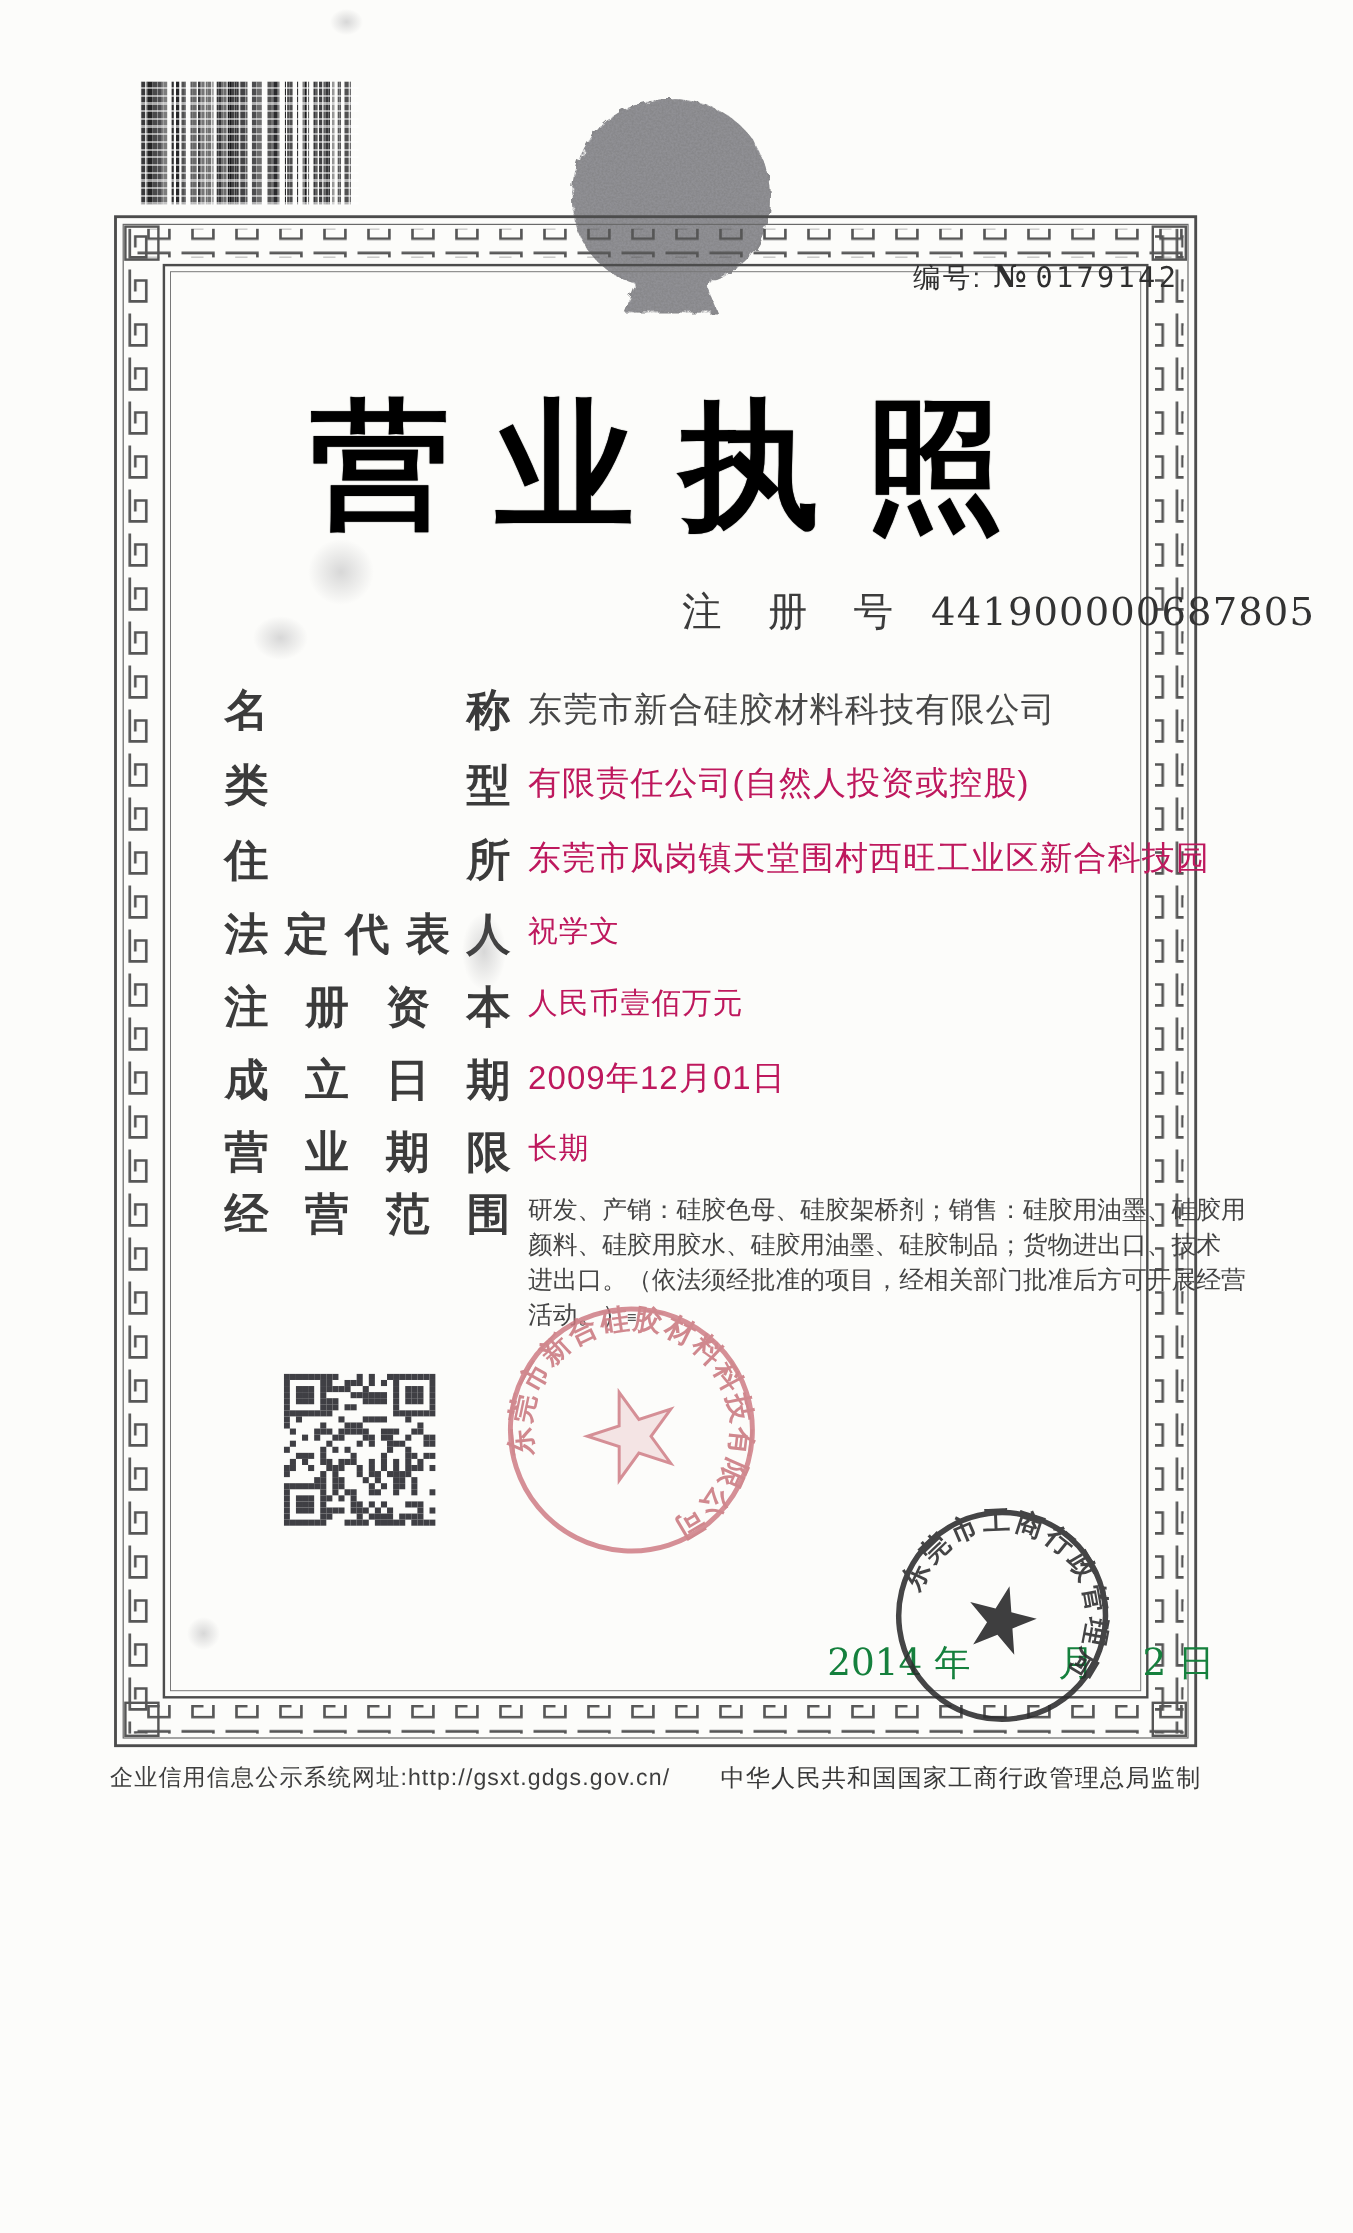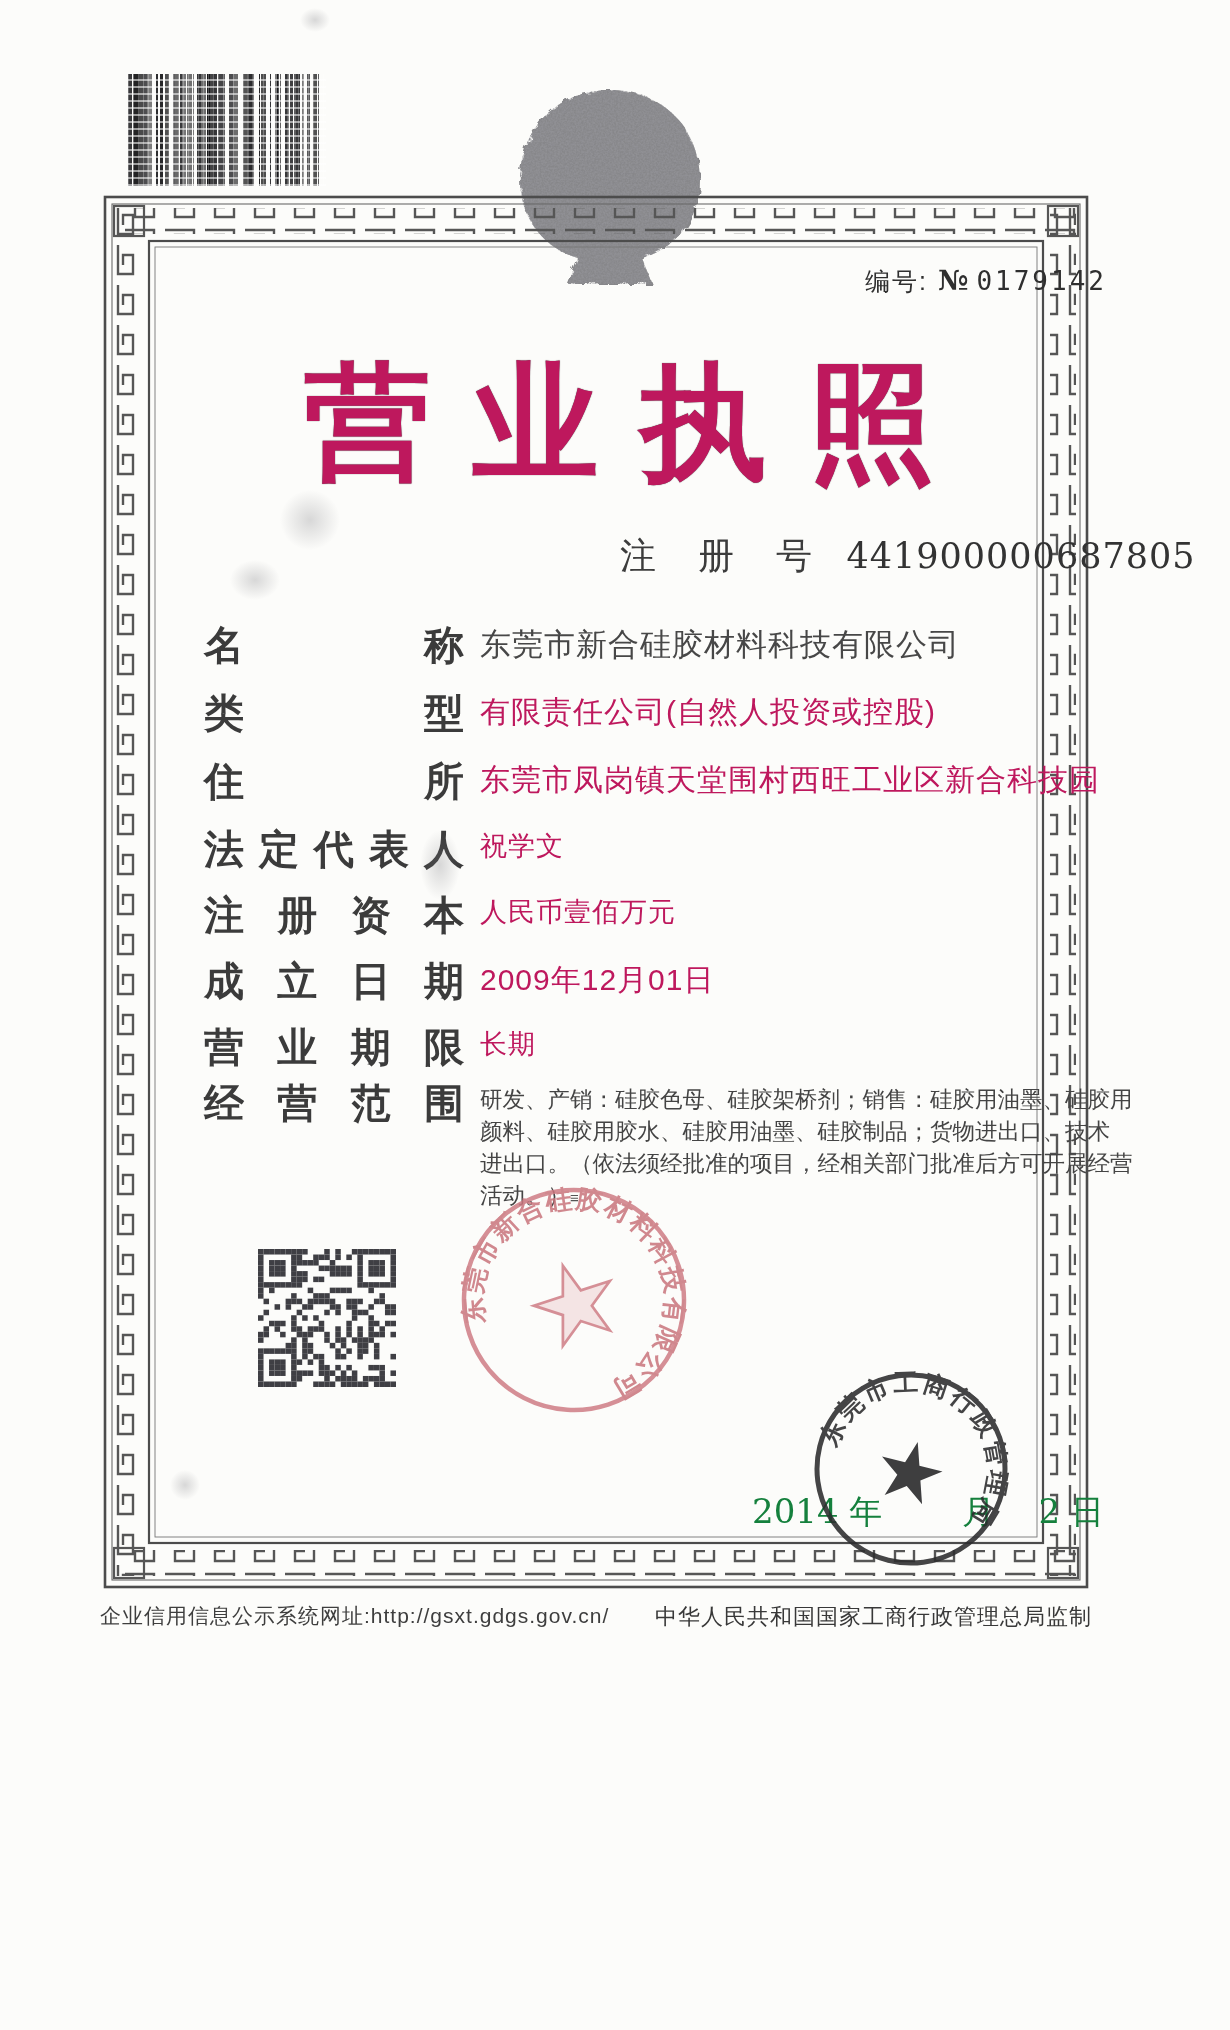--- a/index.html
+++ b/index.html
@@ -21,32 +21,31 @@
     background:repeating-linear-gradient(0deg, rgba(255,255,255,.55) 0 2px, rgba(255,255,255,0) 2px 7px),
                repeating-linear-gradient(90deg, rgba(255,255,255,.25) 0 1px, rgba(255,255,255,0) 1px 5px);
     pointer-events:none;
   }
   
   #emblem{position:absolute; left:502px; top:88px; width:216px; height:214px;}
   
   #frame{position:absolute; left:0; top:0; width:1230px; height:2030px; pointer-events:none;}
   
   .serial{
-    position:absolute; left:830px; top:264px; width:250px;
-    font-size:25px; letter-spacing:2px; color:#2f2f2f; white-space:nowrap;margin-left:35px;
+    position:absolute; left:830px; top:235px; width:250px;
+    font-size:25px; letter-spacing:2px; color:#2f2f2f; white-space:nowrap;
   }
   .serial .no-symbol{font-family:"DejaVu Serif", serif; font-weight:bold; font-size:28px; padding:0 6px 0 10px;}
   .serial .digits{font-family:"DejaVu Sans Mono", monospace; font-size:26px; letter-spacing:3px;}
   
   .doc-title{
     position:absolute; left:0; top:340px; width:1195px; text-align:center;
     font-size:126px; font-weight:900; letter-spacing:42px; text-indent:42px;
-    color:#be185d; font-family:"DejaVu Sans", sans-serif;
+    color:#000000; font-family:"DejaVu Sans", sans-serif;
     text-shadow:0 0 1px #333;
-    margin-left:22px;
   }
   
   .regno{position:absolute; left:620px; top:532px; white-space:nowrap;text-align:center;}
   .regno .lab{font-size:36px; color:#3c3c3c; letter-spacing:16px; font-weight:500;}
   .regno .num{font-family:"DejaVu Serif", serif; font-size:35px; color:#333; letter-spacing:1px; margin-left:14px;}
   
   .frow{position:absolute; left:204px; width:880px; display:flex; align-items:flex-start;}
   .frow .lab{
     flex:none; width:260px; display:flex; justify-content:space-between;
     font-size:40px; font-weight:600; color:#3b3b3b;

